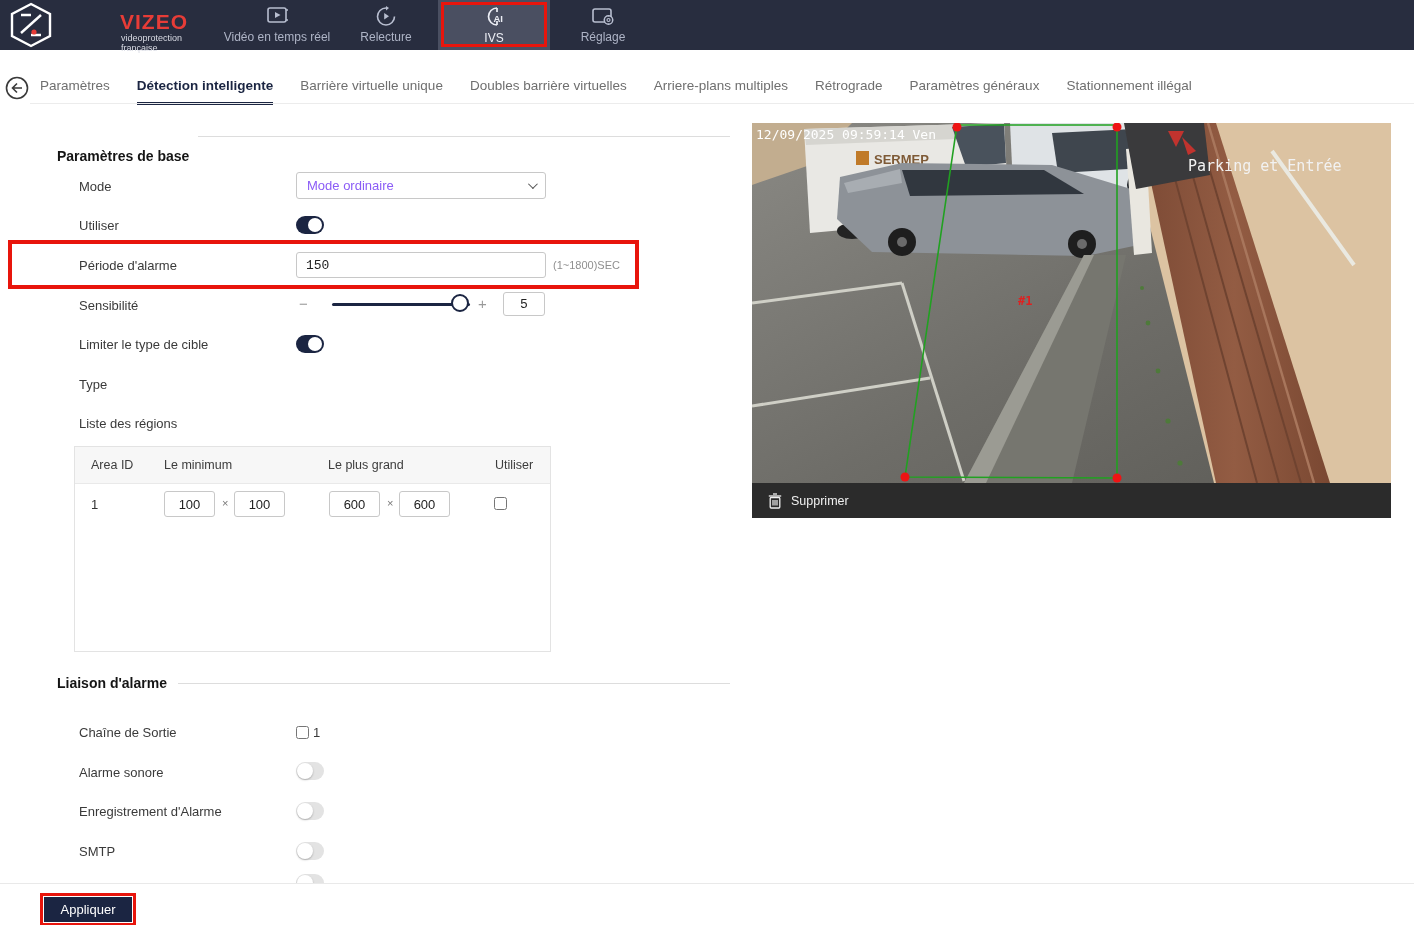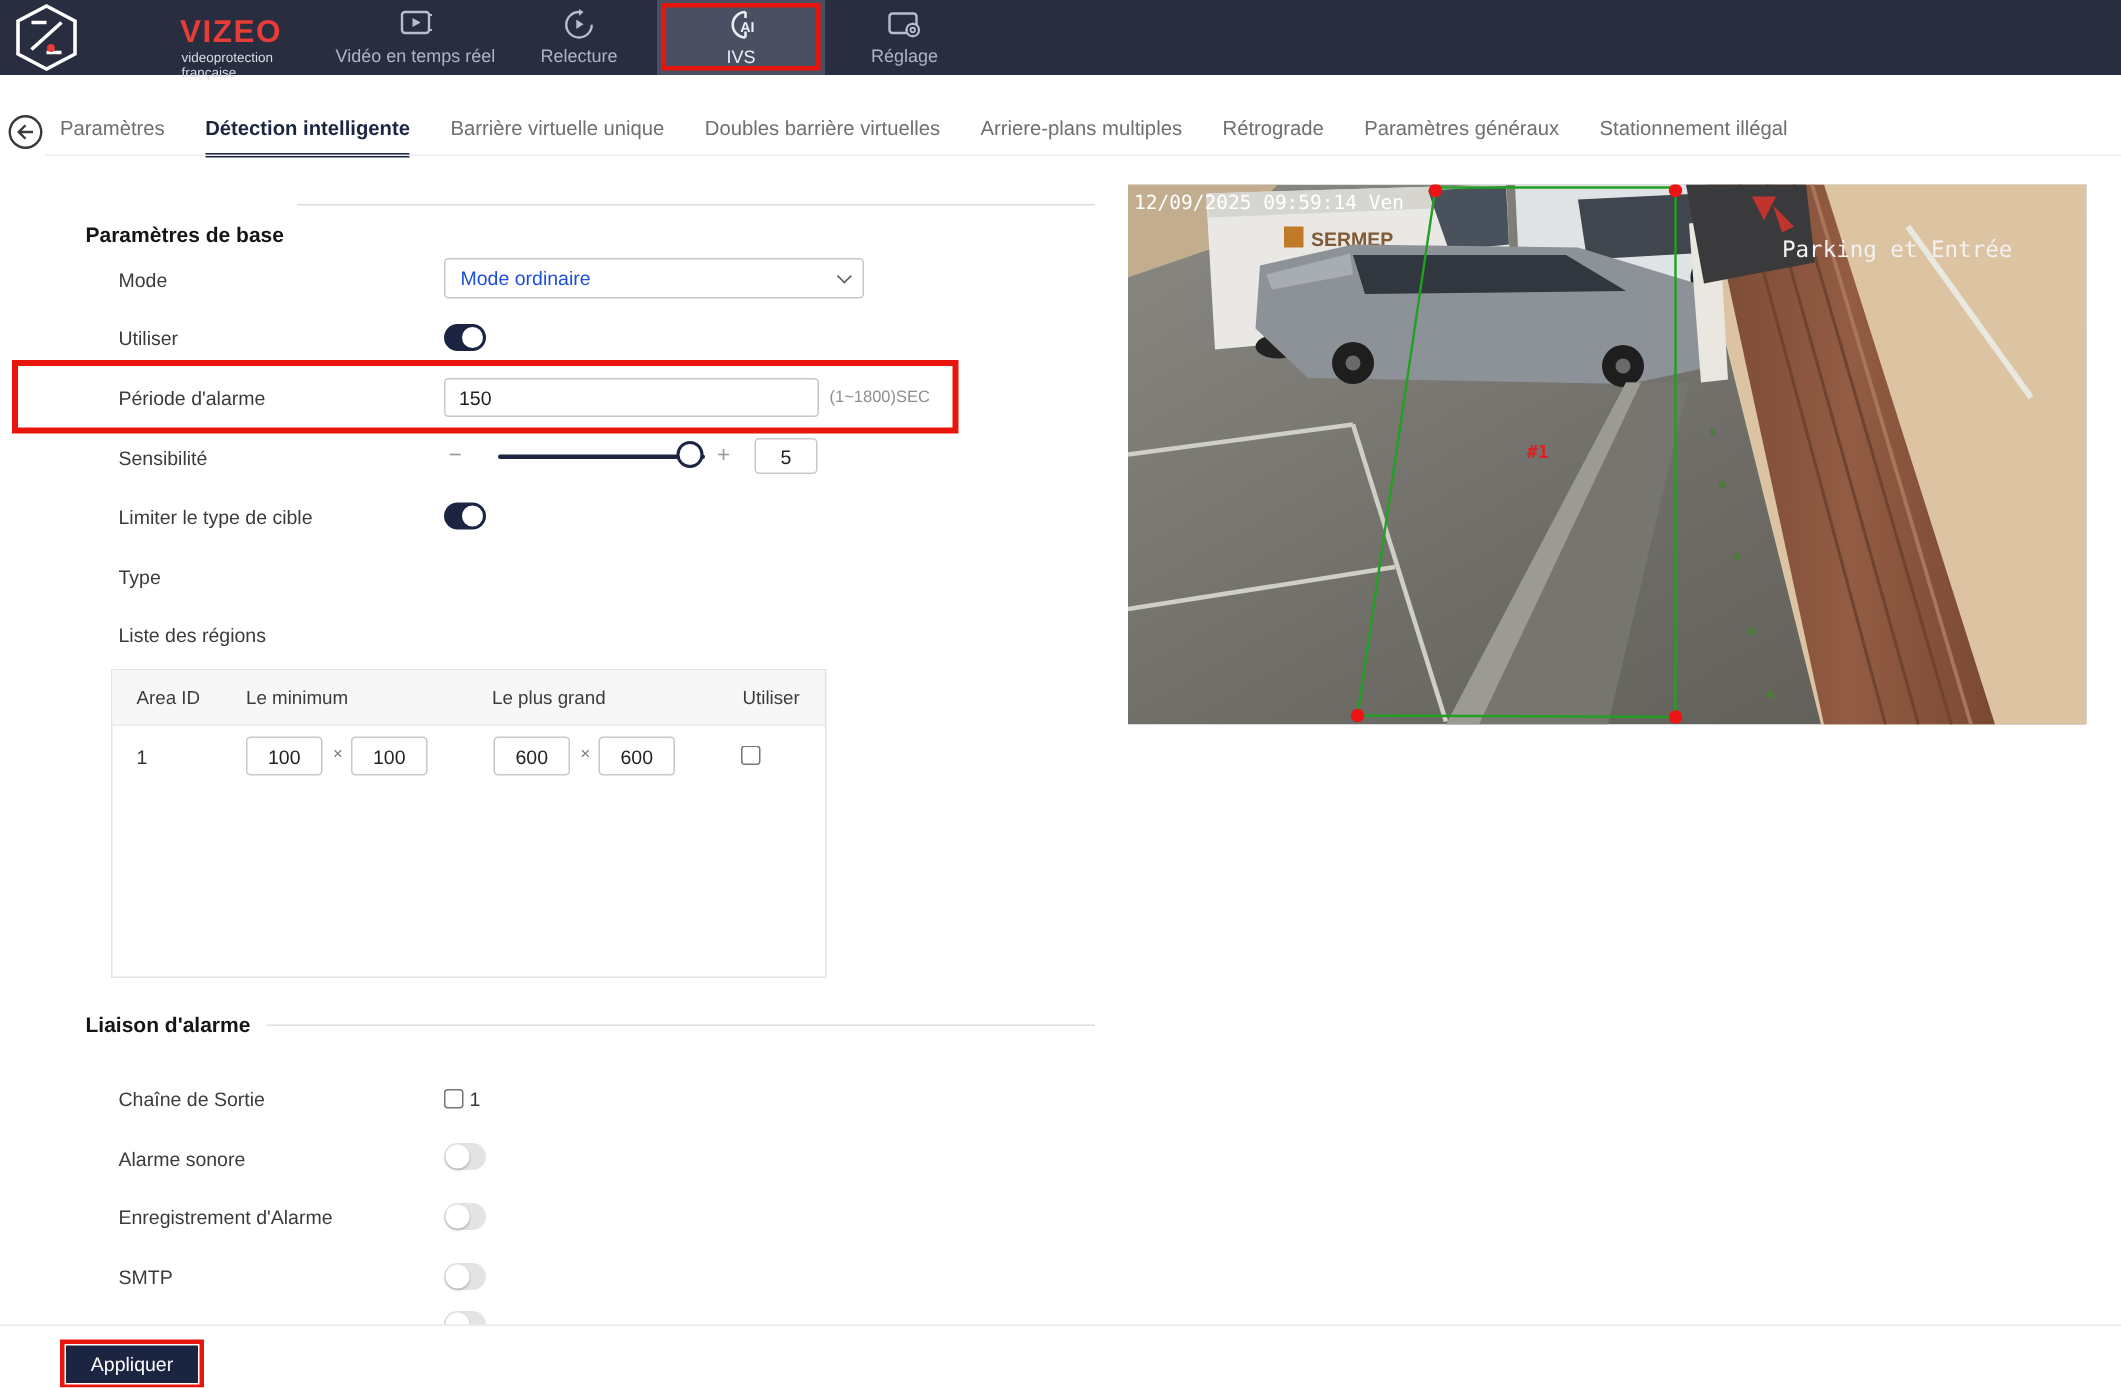--- a/index.html
+++ b/index.html
@@ -22,23 +22,23 @@
   .tabs-underline { position:absolute; left:30px; top:103px; width:1384px; height:1px; background:#ececec; }
   .back-btn { position:absolute; left:5px; top:76px; width:24px; height:24px; cursor:pointer; }
   .tabs { position:absolute; left:40px; top:78px; height:26px; display:flex; gap:27px; align-items:flex-start; }
   .tab { font-size:13.5px; color:#6f6f6f; padding-bottom:9px; cursor:pointer; white-space:nowrap; }
   .tab.active { color:#1b2542; font-weight:600; border-bottom:3px solid #1b2542; }
 
   
   .section-title { position:absolute; left:57px; font-size:14px; font-weight:bold; color:#151515; }
   .section-line { position:absolute; height:1px; background:#ddd; }
   .row-label { position:absolute; left:79px; font-size:13px; color:#3a3a3a; white-space:nowrap; }
-  .selectbox { position:absolute; left:296px; width:280px; height:27px; border:1px solid #c8c8c8; border-radius:3px; background:#fff; display:flex; align-items:center; padding:0 10px; font-size:13px; color:#1d4ed8; cursor:pointer; }
+  .selectbox { position:absolute; left:296px; width:250px; height:27px; border:1px solid #c8c8c8; border-radius:3px; background:#fff; display:flex; align-items:center; padding:0 10px; font-size:13px; color:#8b5cf6; cursor:pointer; }
   .selectbox .chev { margin-left:auto; width:7px; height:7px; border-right:1.5px solid #555; border-bottom:1.5px solid #555; transform:rotate(45deg) translateY(-2px); }
-  .txtinput { position:absolute; height:26px; border:1px solid #c8c8c8; border-radius:3px; font-size:13px; color:#222; padding-left:9px; font-family:Liberation Sans, sans-serif; }
+  .txtinput { position:absolute; height:26px; border:1px solid #c8c8c8; border-radius:3px; font-size:13px; color:#222; padding-left:9px; font-family:Liberation Mono, monospace; }
   .toggle { position:absolute; width:28px; height:18px; border-radius:9px; cursor:pointer; }
   .toggle.on { background:#1b2542; }
   .toggle.on .knob { position:absolute; right:2px; top:2px; width:14px; height:14px; border-radius:50%; background:#fff; }
   .toggle.off { background:#e3e3e3; }
   .toggle.off .knob { position:absolute; left:1px; top:1px; width:16px; height:16px; border-radius:50%; background:#fff; box-shadow:0 1px 2px rgba(0,0,0,.25); }
   .hint { position:absolute; font-size:11px; color:#8f8f8f; }
   .annot { position:absolute; border:4px solid #e8150c; pointer-events:none; z-index:50; }
   .slider-sign { position:absolute; font-size:15px; color:#999; cursor:pointer; }
   .slider-track { position:absolute; left:332px; top:303px; width:138px; height:3px; background:#1b2542; border-radius:2px; cursor:pointer; }
   .slider-handle { position:absolute; left:451px; top:294px; width:18px; height:18px; border:2px solid #1b2542; border-radius:50%; background:#fff; cursor:grab; }
@@ -312,15 +312,26 @@
           <circle cx="365" cy="4" r="4.5"></circle>
         <circle cx="365" cy="355" r="4.5"></circle>
           <circle cx="153" cy="354" r="4.5"></circle>
       </g>
       <text x="266" y="182" font-size="12" font-weight="bold" fill="#e02020" class="cam-text">#1</text>
 
       <text x="4" y="16" font-size="13" fill="#ffffff" class="cam-text">12/09/2025 09:59:14 Ven</text>
       <text x="436" y="48" font-size="15" fill="#f2f2f2" class="cam-text">Parking et Entrée</text>
     </svg>
 
+    <div class="cam-bar">
+      <svg width="14" height="16" viewBox="0 0 14 16">
+        <rect x="2.2" y="4.5" width="9.6" height="10.5" rx="1" fill="none" stroke="#f0f0f0" stroke-width="1.3"></rect>
+        <line x1="0.8" y1="3" x2="13.2" y2="3" stroke="#f0f0f0" stroke-width="1.3"></line>
+        <line x1="5" y1="1" x2="9" y2="1" stroke="#f0f0f0" stroke-width="1.3"></line>
+        <line x1="5" y1="7" x2="5" y2="12.5" stroke="#f0f0f0" stroke-width="1.2"></line>
+        <line x1="7" y1="7" x2="7" y2="12.5" stroke="#f0f0f0" stroke-width="1.2"></line>
+        <line x1="9" y1="7" x2="9" y2="12.5" stroke="#f0f0f0" stroke-width="1.2"></line>
+      </svg>
+      <span class="dlabel">Supprimer</span>
+    </div>
   </div>
 
 </div>
 
 </body></html>

